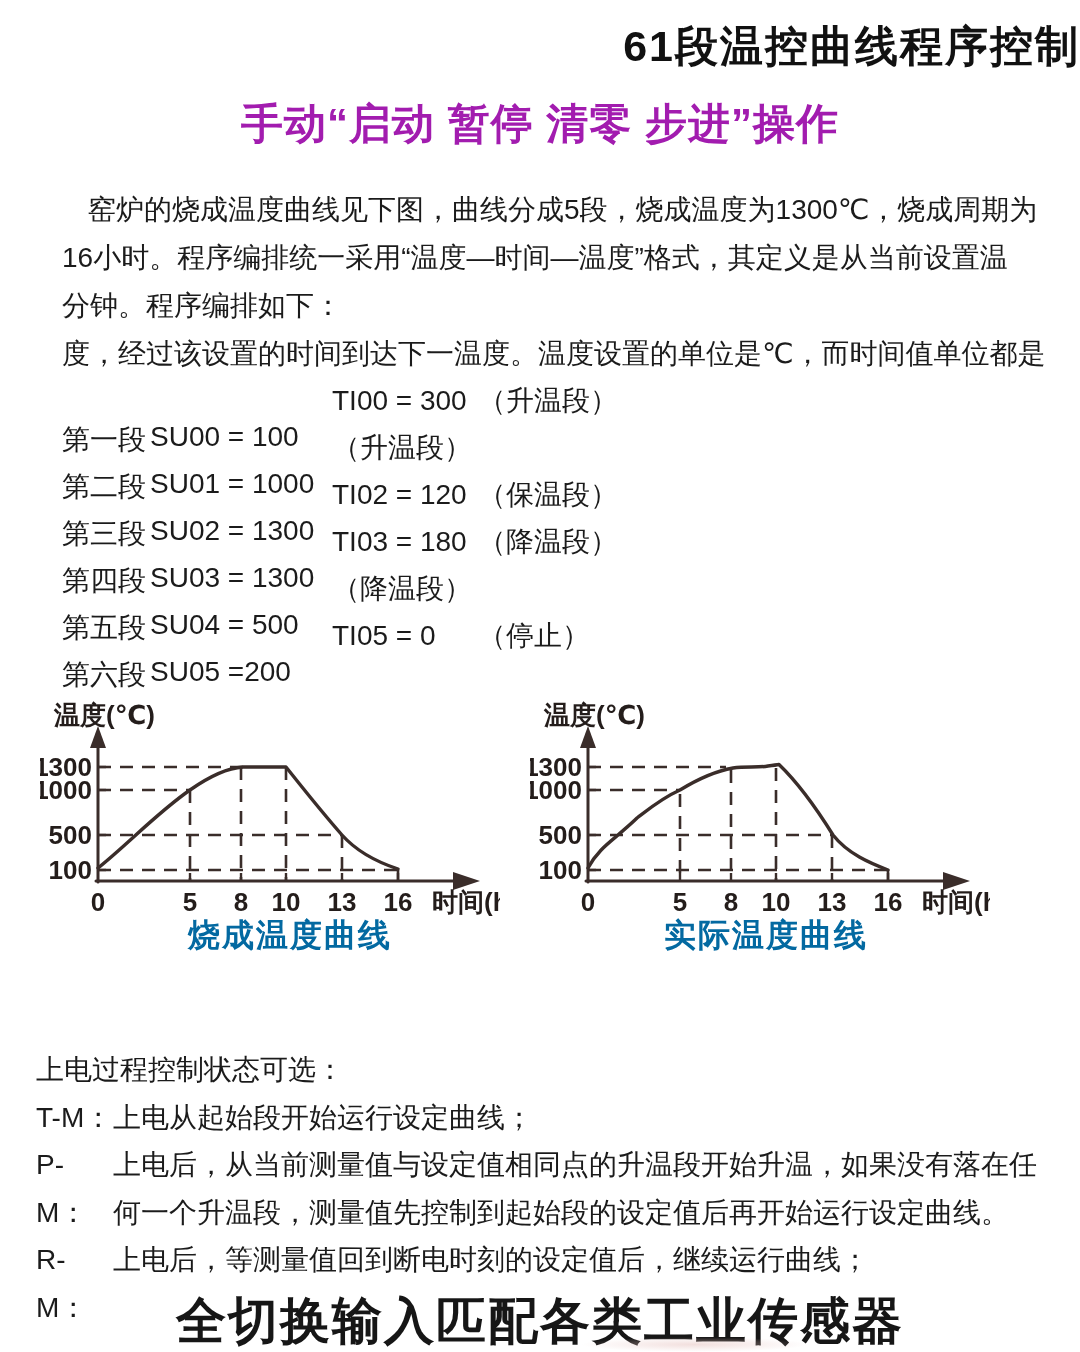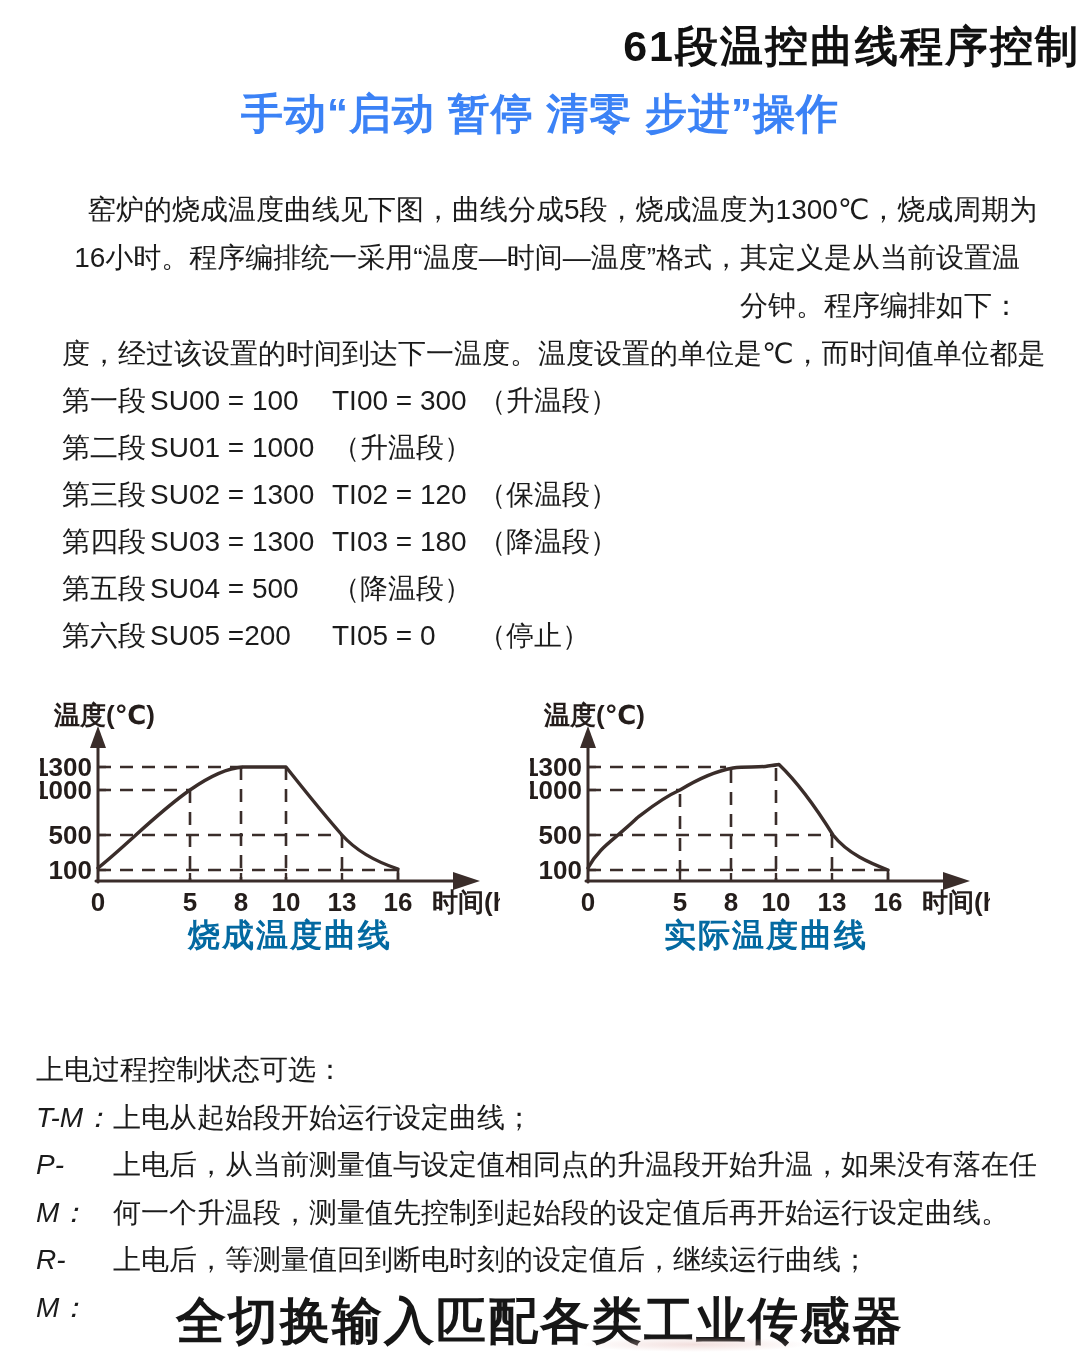--- a/index.html
+++ b/index.html
@@ -1,43 +1,43 @@
 <!DOCTYPE html>
 <html><head>
 <meta charset="utf-8">
 <style>
   html,body{margin:0;padding:0;background:#ffffff;}
   .page{position:relative;width:1080px;height:1352px;background:#fff;overflow:hidden;
         font-family:"Liberation Sans","DejaVu Sans",sans-serif;color:#1b1b1b;}
   .abs{position:absolute;}
   .title1{top:18px;left:0;width:1080px;text-align:right;font-size:43px;font-weight:800;letter-spacing:2px;color:#111;}
-  .title2{top:86px;left:0;width:1080px;text-align:center;font-size:42px;font-weight:800;letter-spacing:1px;color:#3b82f6;}
+  .title2{top:96px;left:0;width:1080px;text-align:center;font-size:42px;font-weight:800;letter-spacing:1px;color:#a21caf;}
   .para{top:186px;left:62px;width:958px;font-size:28px;font-weight:500;}
-  .para .pline{height:48px;line-height:48px;white-space:nowrap;text-align:right;}
+  .para .pline{height:48px;line-height:48px;white-space:nowrap;}
   .para .pline.indent{text-indent:26px;}
   .prog{top:377px;left:62px;width:958px;font-size:28px;font-weight:500;}
   .prog-row{height:47px;line-height:47px;display:flex;white-space:nowrap;}
-  .c-label{width:88px;flex:0 0 auto;}
-  .c-su{width:182px;flex:0 0 auto;}
+  .c-label{width:88px;flex:0 0 auto;margin-top:39px;}
+  .c-su{width:182px;flex:0 0 auto;margin-top:36px;}
   .c-ti{width:146px;flex:0 0 auto;}
   .c-note{flex:1 1 auto;}
   .chart-svg{position:absolute;top:698px;}
   .chart-svg text{fill:#241d1b;font-family:"Liberation Sans","DejaVu Sans",sans-serif;font-weight:700;}
   .axis{stroke:#3a2d2a;stroke-width:3;fill:none;stroke-linecap:round;}
   .tick{stroke:#3a2d2a;stroke-width:2.4;fill:none;}
   .dash{stroke:#3a2d2a;stroke-width:2.6;fill:none;stroke-dasharray:13 9;}
   .curve{stroke:#3a2d2a;stroke-width:3.4;fill:none;stroke-linecap:round;stroke-linejoin:round;}
   .ah{fill:#3a2d2a;stroke:none;}
   .caption{top:914px;text-align:center;font-size:32px;font-weight:700;color:#0369a1;letter-spacing:2px;}
   .cap1{left:100px;width:380px;}
   .cap2{left:576px;width:380px;}
   .notes{top:1002px;left:36px;width:1010px;font-size:28px;font-weight:500;margin-top:44px;}
   .nline{height:47.5px;line-height:47.5px;white-space:nowrap;}
   .nitem{display:flex;}
-  .nlabel{width:77px;flex:0 0 auto;height:47.5px;line-height:47.5px;font-style:italic;}
+  .nlabel{width:77px;flex:0 0 auto;height:47.5px;line-height:47.5px;}
   .nbody{flex:1 1 auto;}
   .footer-title{top:1288px;left:0;width:1080px;text-align:center;font-size:50px;font-weight:600;letter-spacing:2px;color:#161616;}
   .smudge{top:1337px;left:580px;width:230px;height:15px;border-radius:50%;
           background:radial-gradient(ellipse at center,rgba(231,196,193,0.55),rgba(231,196,193,0) 70%);}
 </style>
 </head>
 <body>
 
 <div class="page">
 

